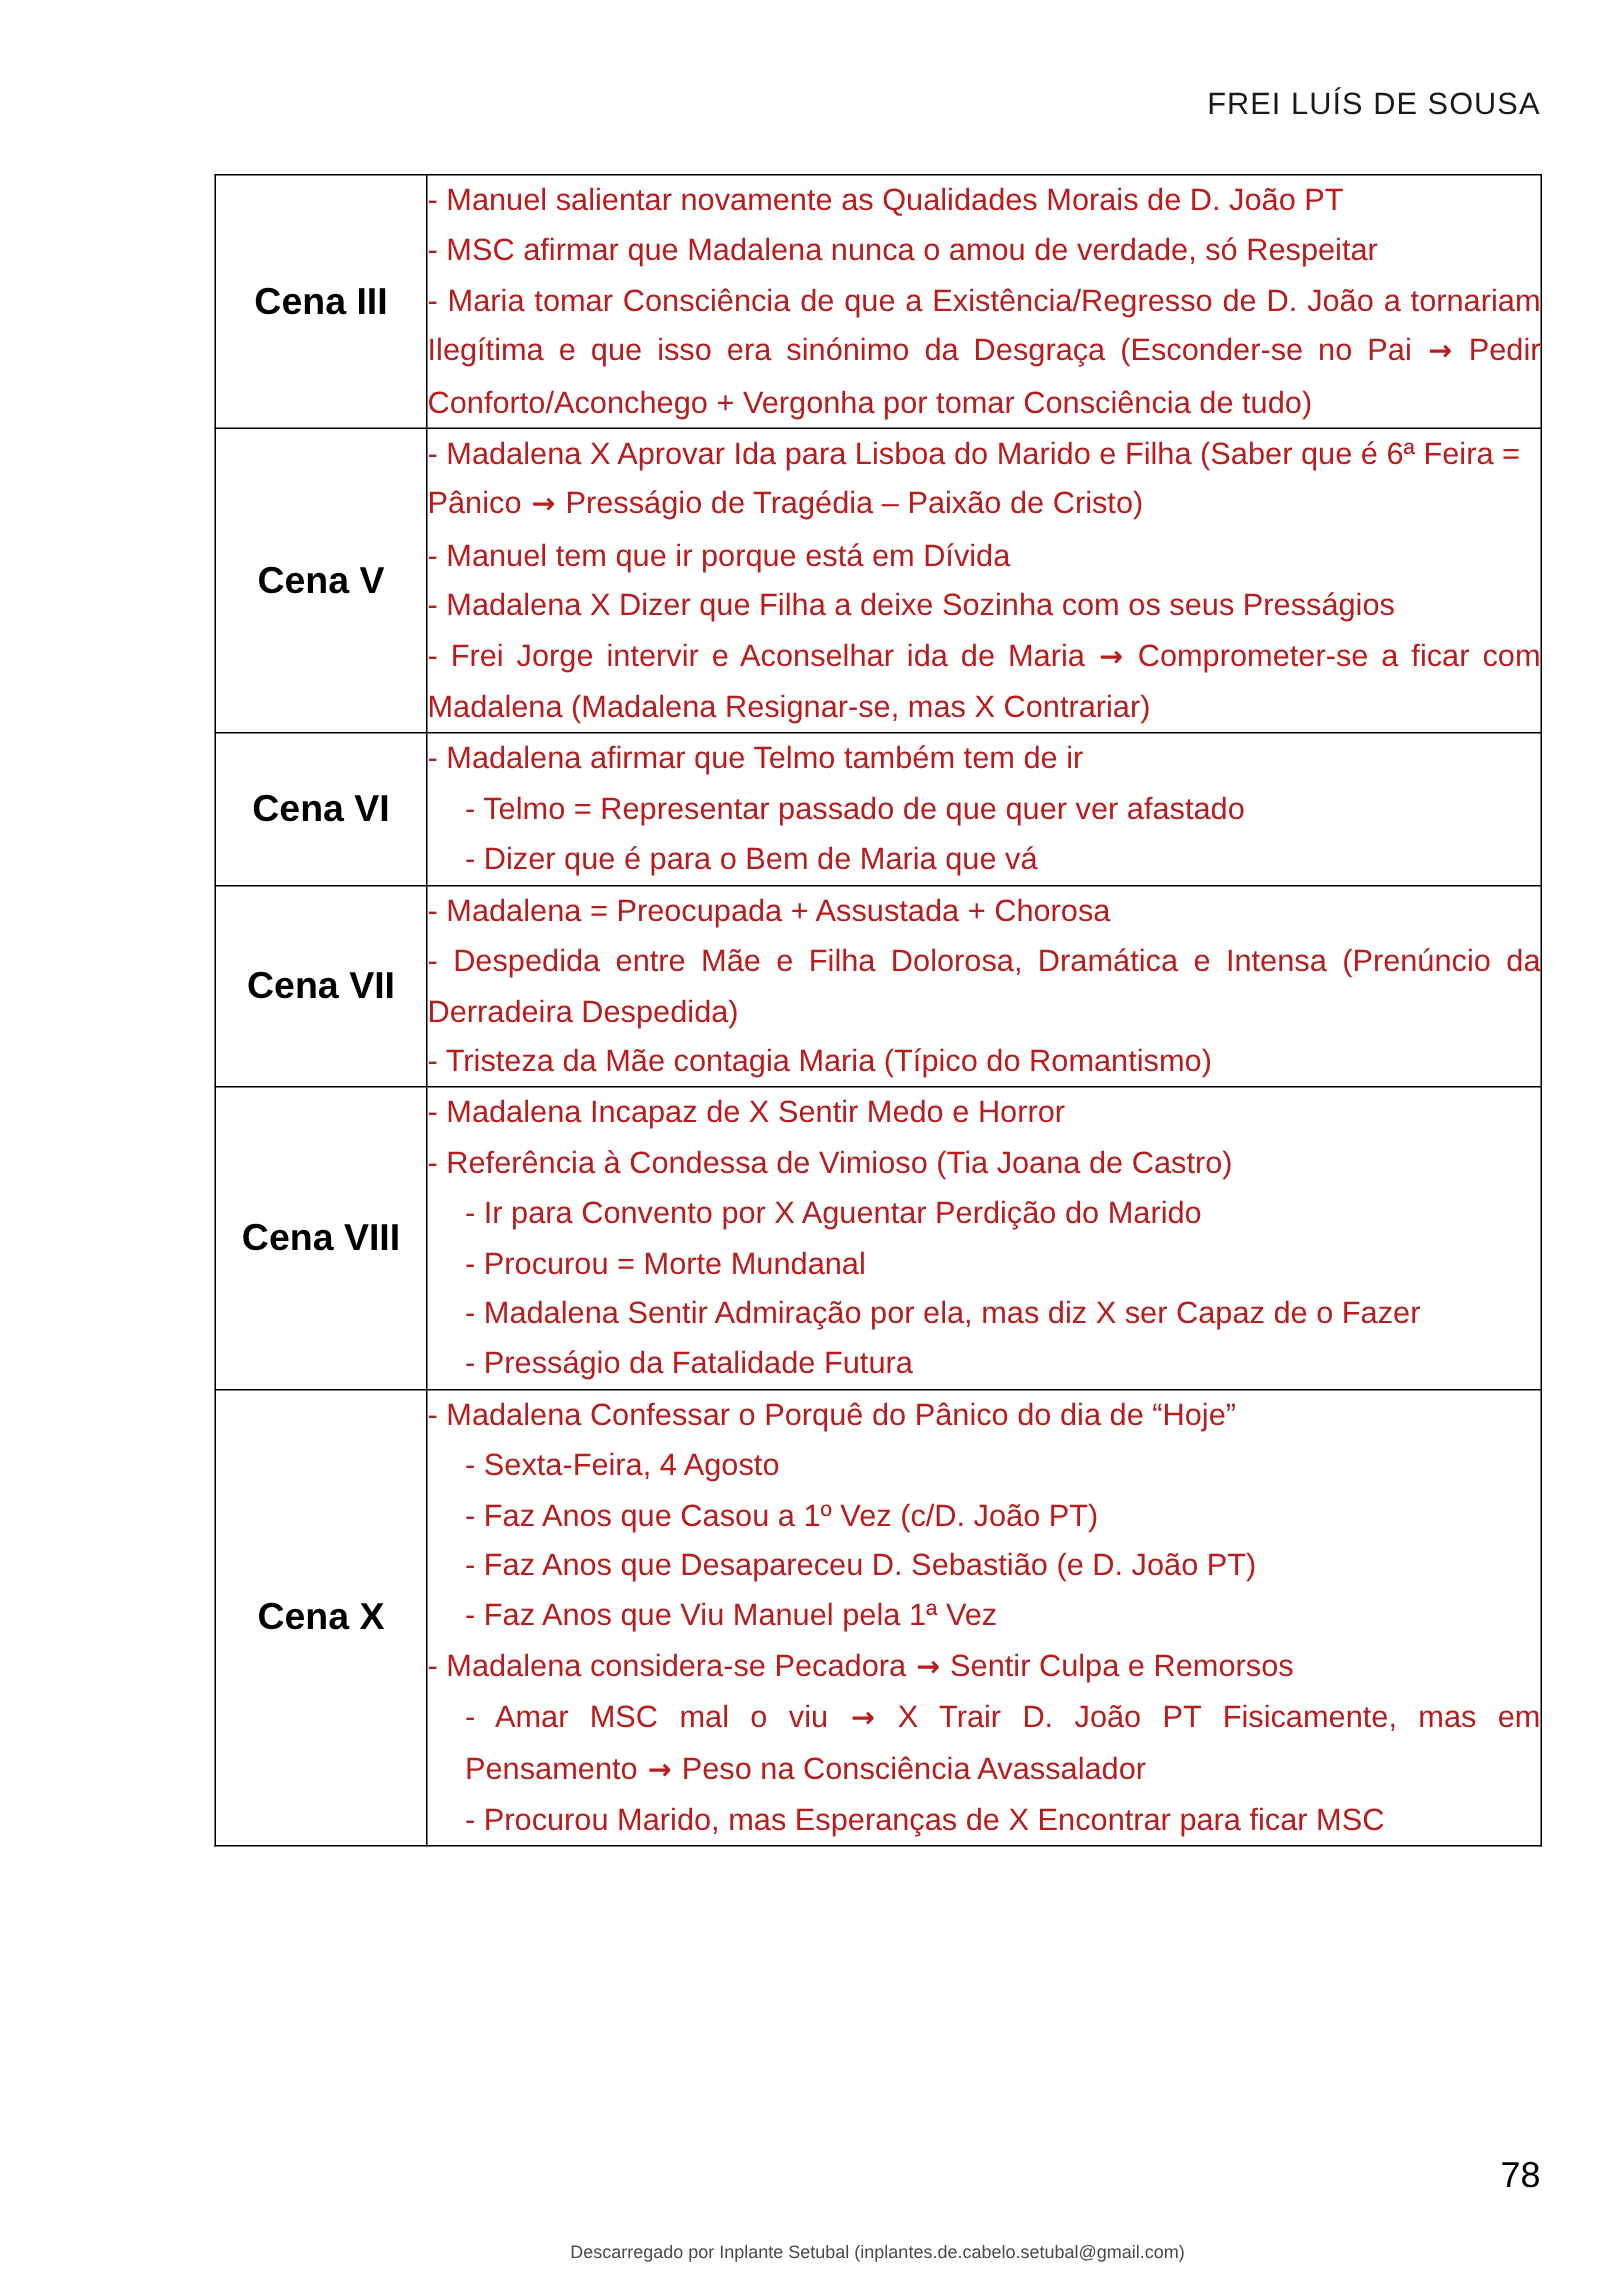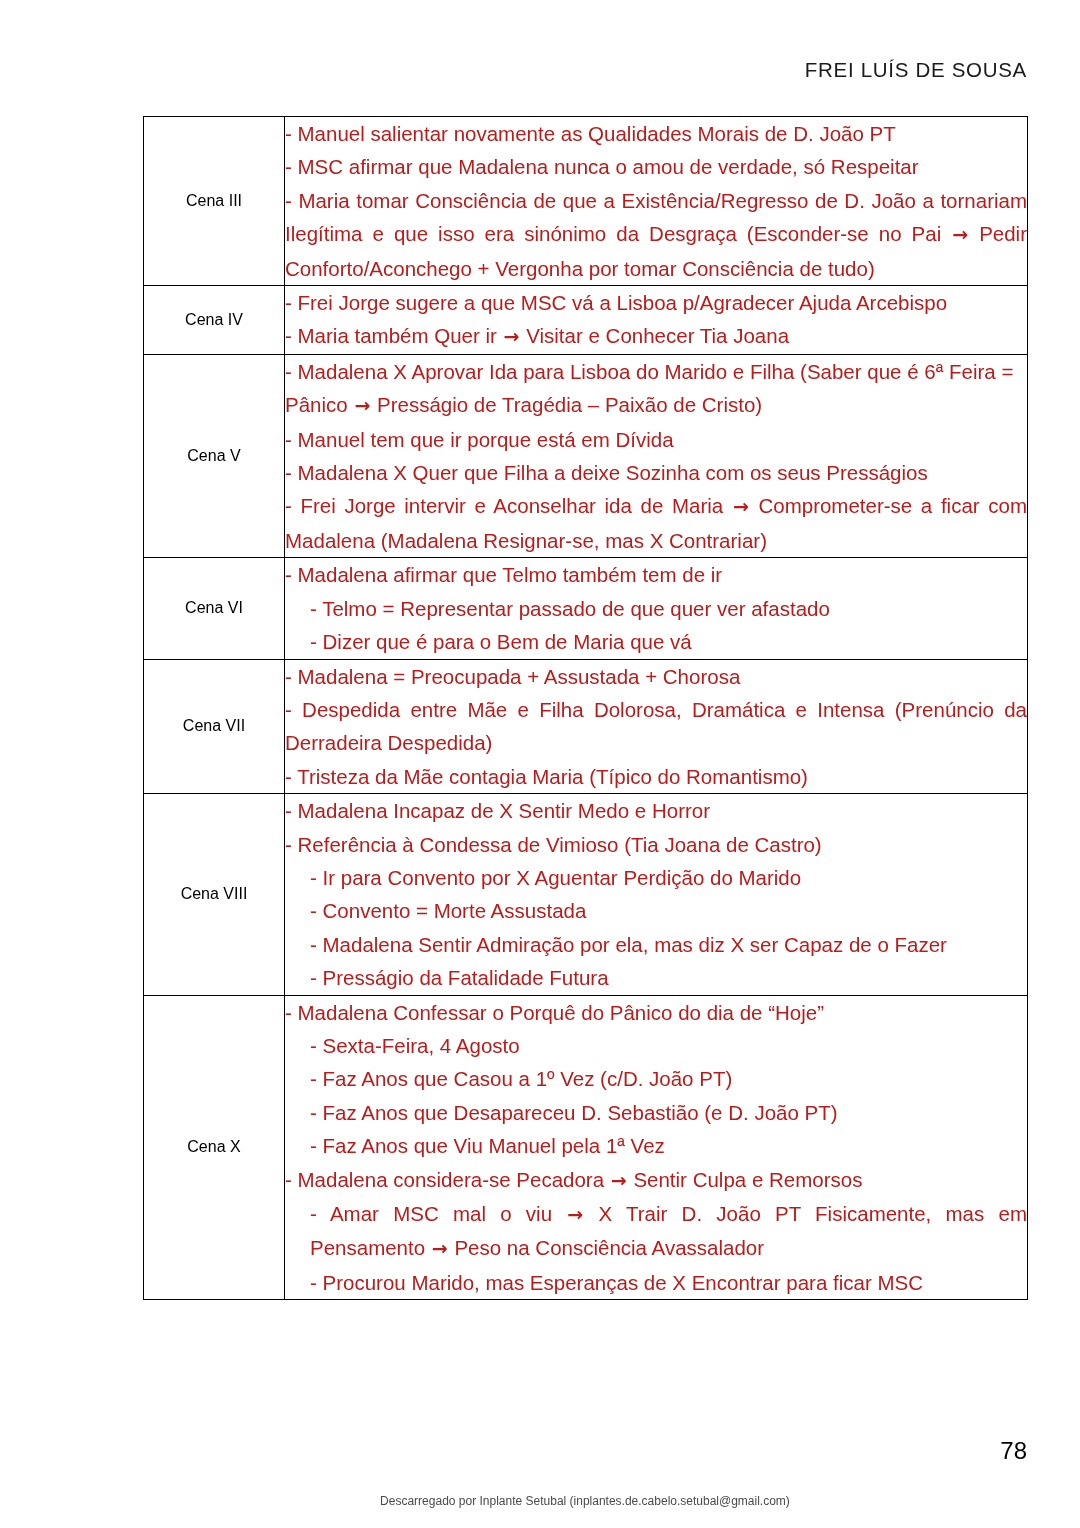--- a/index.html
+++ b/index.html
@@ -50,22 +50,22 @@
   .scene-table td {
     border: 1.6px solid #000000;
     vertical-align: middle;
     padding: 0;
   }
   .scene-table col.c-label { width: 141px; }
   .scene-table col.c-body  { width: 743px; }
 
   .cell-label {
     text-align: center;
-    font-weight: normal;
-    font-size: 16px;
+    font-weight: bold;
+    font-size: 25px;
     color: #000000;
     padding: 4px 2px;
     white-space: nowrap;
     border-radius: 11px;
   }
 
   .cell-body {
     padding: 5px 8px 5px 10px;
     vertical-align: top;
   }
@@ -126,32 +126,25 @@
     <tbody>
         <tr>
           <td class="cell-label">Cena III</td>
           <td class="cell-body">
             <div class="line">- Manuel salientar novamente as Qualidades Morais de D. João PT</div>
             <div class="line">- MSC afirmar que Madalena nunca o amou de verdade, só Respeitar</div>
             <div class="line just">- Maria tomar Consciência de que a Existência/Regresso de D. João a tornariam Ilegítima e que isso era sinónimo da Desgraça (Esconder-se no Pai <span class="arrow">→</span> Pedir Conforto/Aconchego + Vergonha por tomar Consciência de tudo)</div>
           </td>
         </tr>
         <tr>
-          <td class="cell-label">Cena IV</td>
-          <td class="cell-body">
-            <div class="line">- Frei Jorge sugere a que MSC vá a Lisboa p/Agradecer Ajuda Arcebispo</div>
-            <div class="line">- Maria também Quer ir <span class="arrow">→</span> Visitar e Conhecer Tia Joana</div>
-          </td>
-        </tr>
-        <tr>
           <td class="cell-label">Cena V</td>
           <td class="cell-body">
             <div class="line">- Madalena X Aprovar Ida para Lisboa do Marido e Filha (Saber que é 6ª Feira = Pânico <span class="arrow">→</span> Presságio de Tragédia – Paixão de Cristo)</div>
             <div class="line">- Manuel tem que ir porque está em Dívida</div>
-            <div class="line">- Madalena X Quer que Filha a deixe Sozinha com os seus Presságios</div>
+            <div class="line">- Madalena X Dizer que Filha a deixe Sozinha com os seus Presságios</div>
             <div class="line just">- Frei Jorge intervir e Aconselhar ida de Maria <span class="arrow">→</span> Comprometer-se a ficar com Madalena (Madalena Resignar-se, mas X Contrariar)</div>
           </td>
         </tr>
         <tr>
           <td class="cell-label">Cena VI</td>
           <td class="cell-body">
             <div class="line">- Madalena afirmar que Telmo também tem de ir</div>
             <div class="line ind1">- Telmo = Representar passado de que quer ver afastado</div>
             <div class="line ind1">- Dizer que é para o Bem de Maria que vá</div>
           </td>
@@ -163,21 +156,21 @@
             <div class="line just">- Despedida entre Mãe e Filha Dolorosa, Dramática e Intensa (Prenúncio da Derradeira Despedida)</div>
             <div class="line">- Tristeza da Mãe contagia Maria (Típico do Romantismo)</div>
           </td>
         </tr>
         <tr>
           <td class="cell-label">Cena VIII</td>
           <td class="cell-body">
             <div class="line">- Madalena Incapaz de X Sentir Medo e Horror</div>
             <div class="line">- Referência à Condessa de Vimioso (Tia Joana de Castro)</div>
             <div class="line ind1">- Ir para Convento por X Aguentar Perdição do Marido</div>
-            <div class="line ind1">- Convento = Morte Assustada</div>
+            <div class="line ind1">- Procurou = Morte Mundanal</div>
             <div class="line ind1">- Madalena Sentir Admiração por ela, mas diz X ser Capaz de o Fazer</div>
             <div class="line ind1">- Presságio da Fatalidade Futura</div>
           </td>
         </tr>
         <tr>
           <td class="cell-label">Cena X</td>
           <td class="cell-body">
             <div class="line">- Madalena Confessar o Porquê do Pânico do dia de “Hoje”</div>
             <div class="line ind1">- Sexta-Feira, 4 Agosto</div>
             <div class="line ind1">- Faz Anos que Casou a 1º Vez (c/D. João PT)</div>

